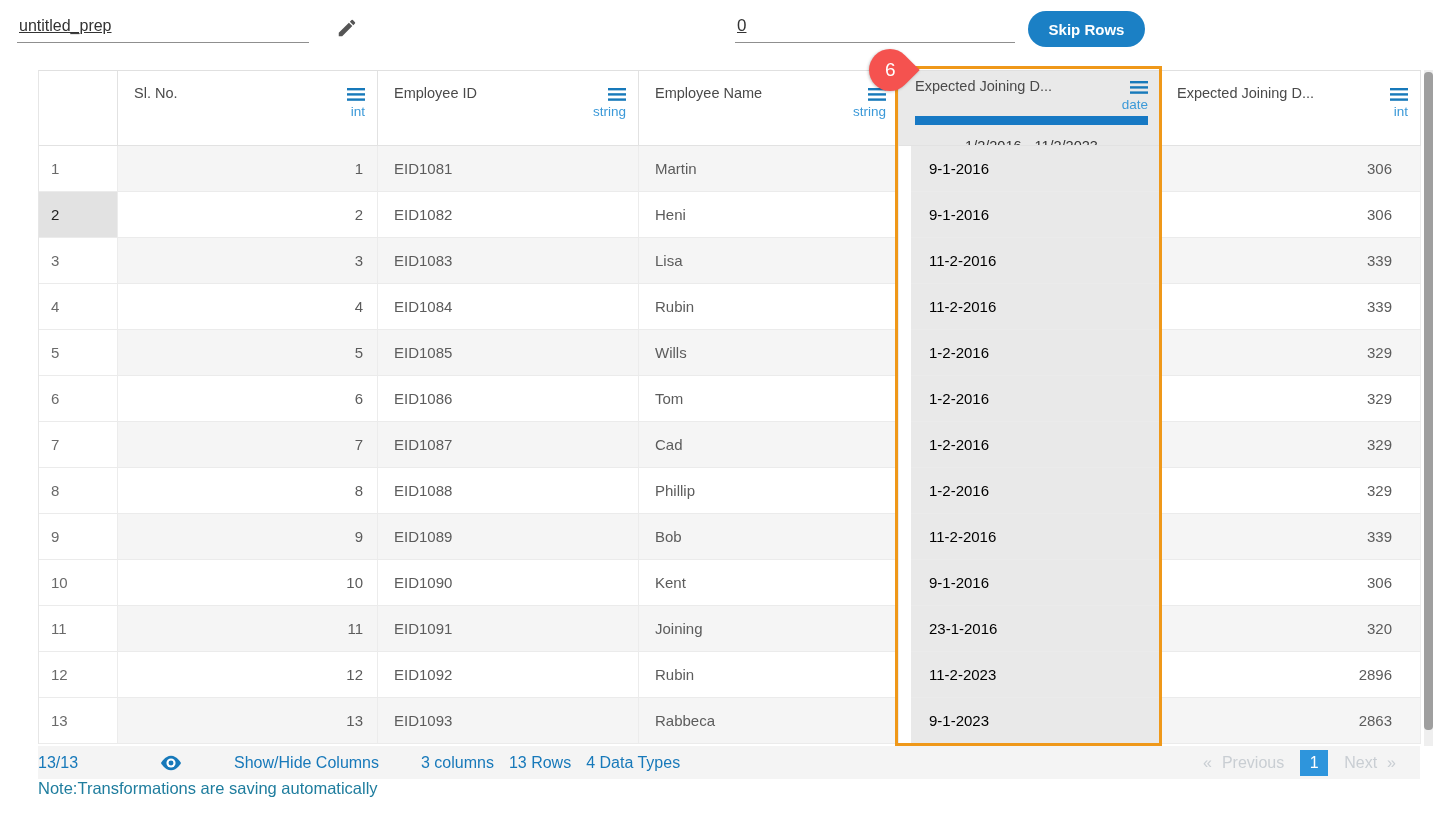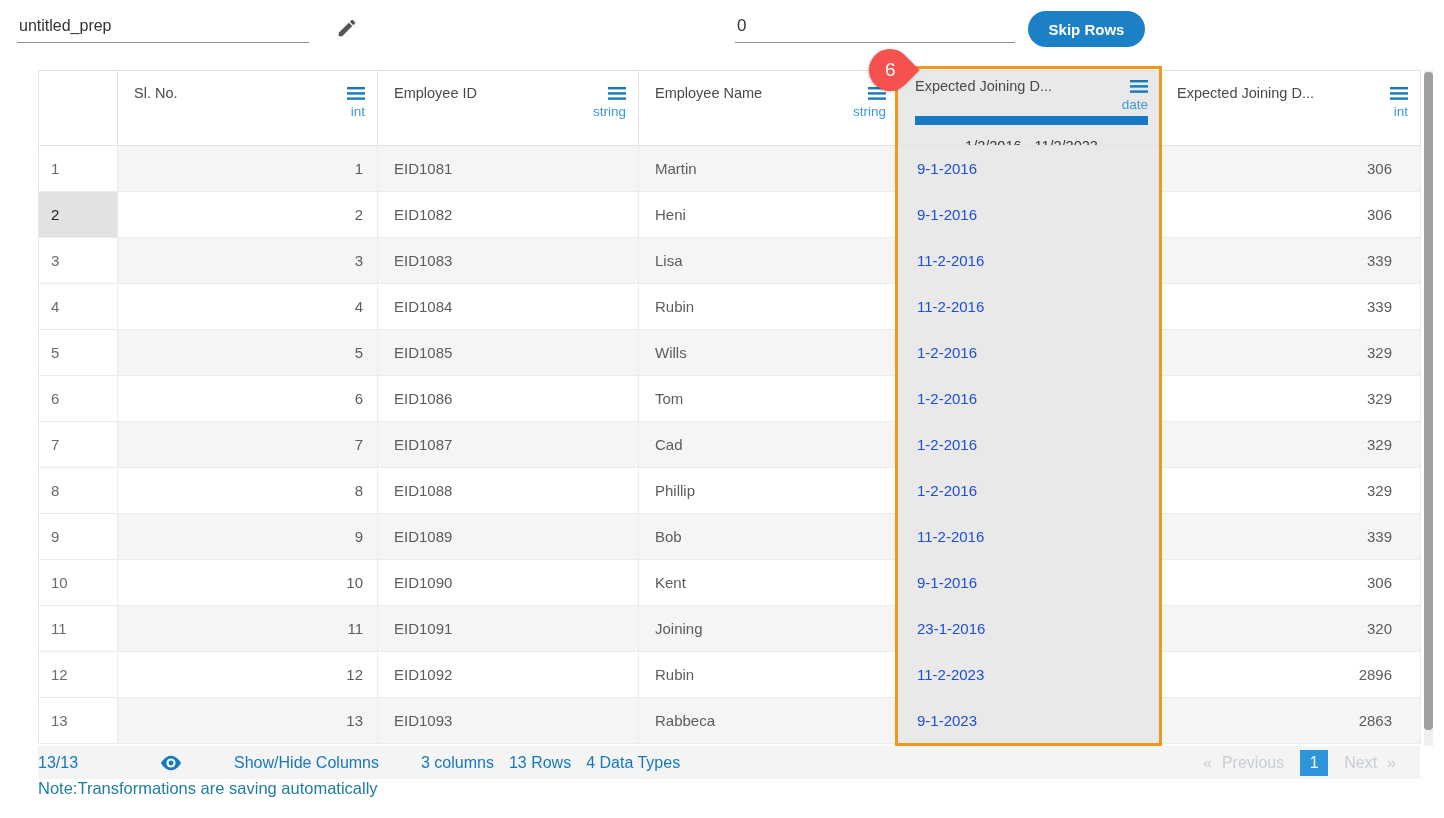--- a/index.html
+++ b/index.html
@@ -1,43 +1,43 @@
 <!DOCTYPE html>
 <html><head>
 <meta charset="utf-8">
 <style>
   html,body{margin:0;padding:0;background:#fff;}
   .page{position:relative;width:1444px;height:818px;background:#fff;overflow:hidden;
         font-family:"Liberation Sans","DejaVu Sans",sans-serif;}
 
   
   .u-input{position:absolute;border:0;border-bottom:1px solid #8f8f8f;outline:none;
-           font-family:inherit;font-size:16px;color:#333;height:32px;background:transparent;padding:0 2px;}
+           font-family:inherit;font-size:16px;color:#333;height:32px;background:transparent;padding:0 2px;text-decoration:underline;}
   .name-input{left:17px;top:10px;width:288px;}
   .skip-input{left:735px;top:10px;width:276px;font-size:17px;}
   .pencil{position:absolute;left:336px;top:17px;width:22px;height:22px;cursor:pointer;}
   .skip-btn{position:absolute;left:1028px;top:11px;width:117px;height:36px;background:#1b80c5;color:#fff;
             border:none;border-radius:18px;font-family:inherit;font-size:15px;font-weight:700;cursor:pointer;}
 
   
   .table{position:absolute;left:38px;top:70px;width:1382px;border-top:1px solid #e0e0e0;border-left:1px solid #e6e6e6;}
   .grid{display:grid;grid-template-columns:79px 260px 261px 260px 262px 260px;}
   .th{box-sizing:border-box;height:75px;background:#fff;border-right:1px solid #e2e2e2;border-bottom:1px solid #e2e2e2;
       padding:14px 12px 0 16px;overflow:hidden;}
-  .th-top{display:flex;align-items:center;justify-content:space-between;}
+  .th-top{display:flex;align-items:flex-end;justify-content:space-between;}
   .th-label{font-size:14.5px;color:#4a4a4a;white-space:nowrap;overflow:hidden;}
   .th-type{text-align:right;color:#3b99d8;font-size:13.5px;margin-top:3px;}
   .th-date{background:#e9e9e9;padding-top:7px;}
   .range-bar{height:9px;background:#1779c4;margin-top:4px;}
   .range-text{text-align:center;font-size:14.5px;color:#333;margin-top:13px;white-space:nowrap;}
 
   .cell{box-sizing:border-box;height:46px;line-height:45px;border-bottom:1px solid #ebebeb;
         border-right:1px solid #ececec;font-size:15px;color:#5c5c5c;white-space:nowrap;overflow:hidden;background:#fff;}
   .row:nth-child(odd) .cell:not(.c-gutter):not(.c-date){background:#f5f5f5;}
-  .c-date{background:#e9e9e9 !important;color:#1d4ed8;padding-left:18px;}
+  .c-date{background:#e9e9e9 !important;color:#000000;padding-left:18px;margin-left:12px;}
   .c-gutter{padding-left:12px;color:#6a6a6a;cursor:pointer;}
   .row:nth-child(2) .c-gutter{background:#e2e2e2;color:#222;}
   .c-sl{text-align:right;padding-right:14px;}
   .c-id{padding-left:16px;}
   .c-name{padding-left:16px;}
   .c-days{text-align:right;padding-right:28px;}
 
   
   .hl-box{position:absolute;left:895px;top:66px;width:267px;height:680px;box-sizing:border-box;
           border:3px solid #ef9819;pointer-events:none;z-index:4;}

